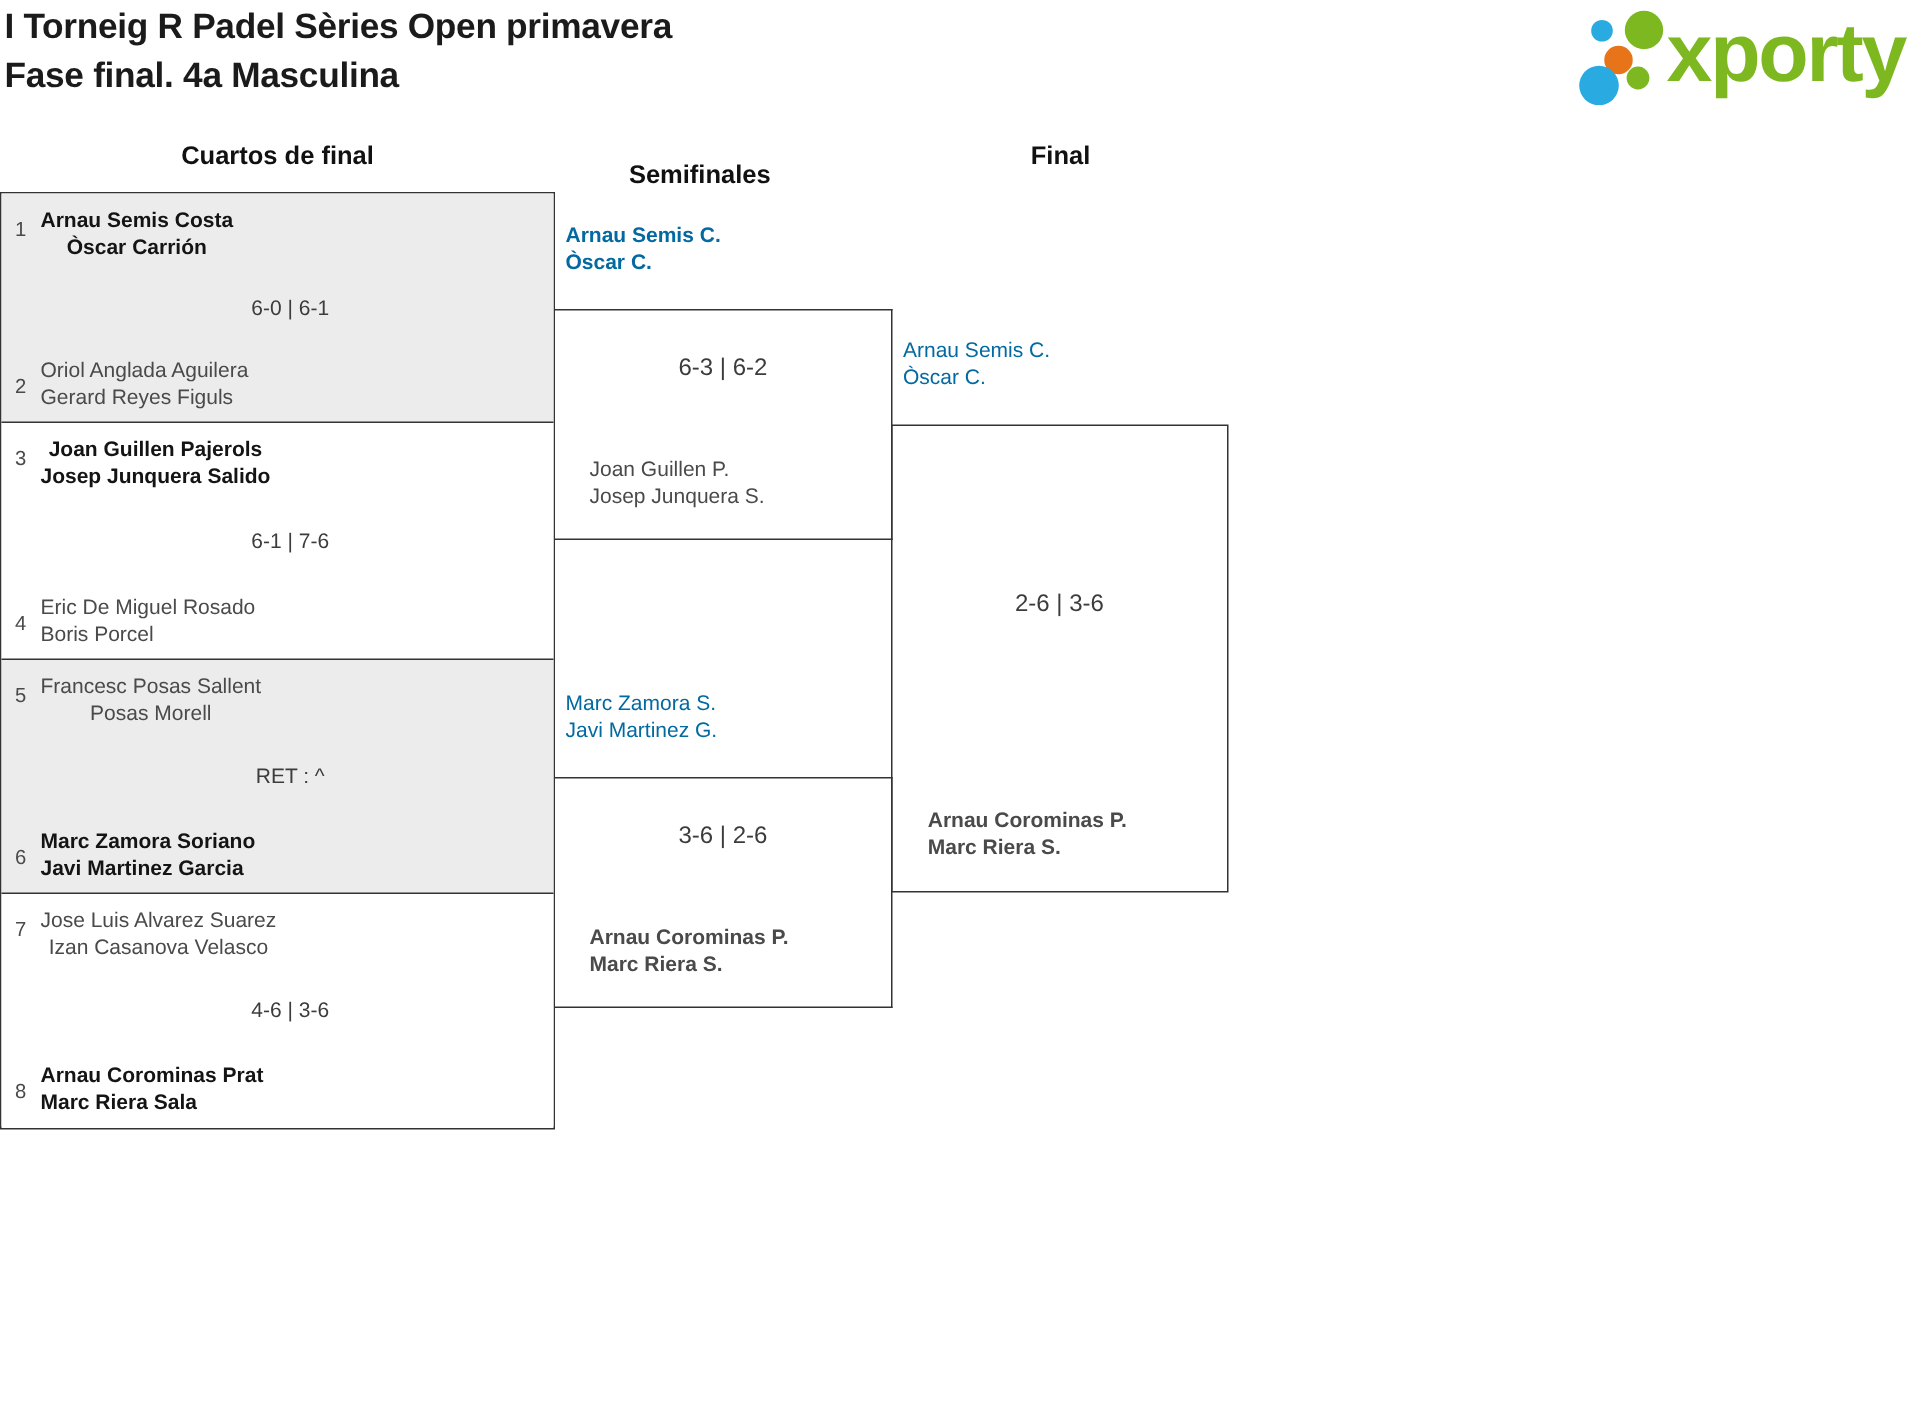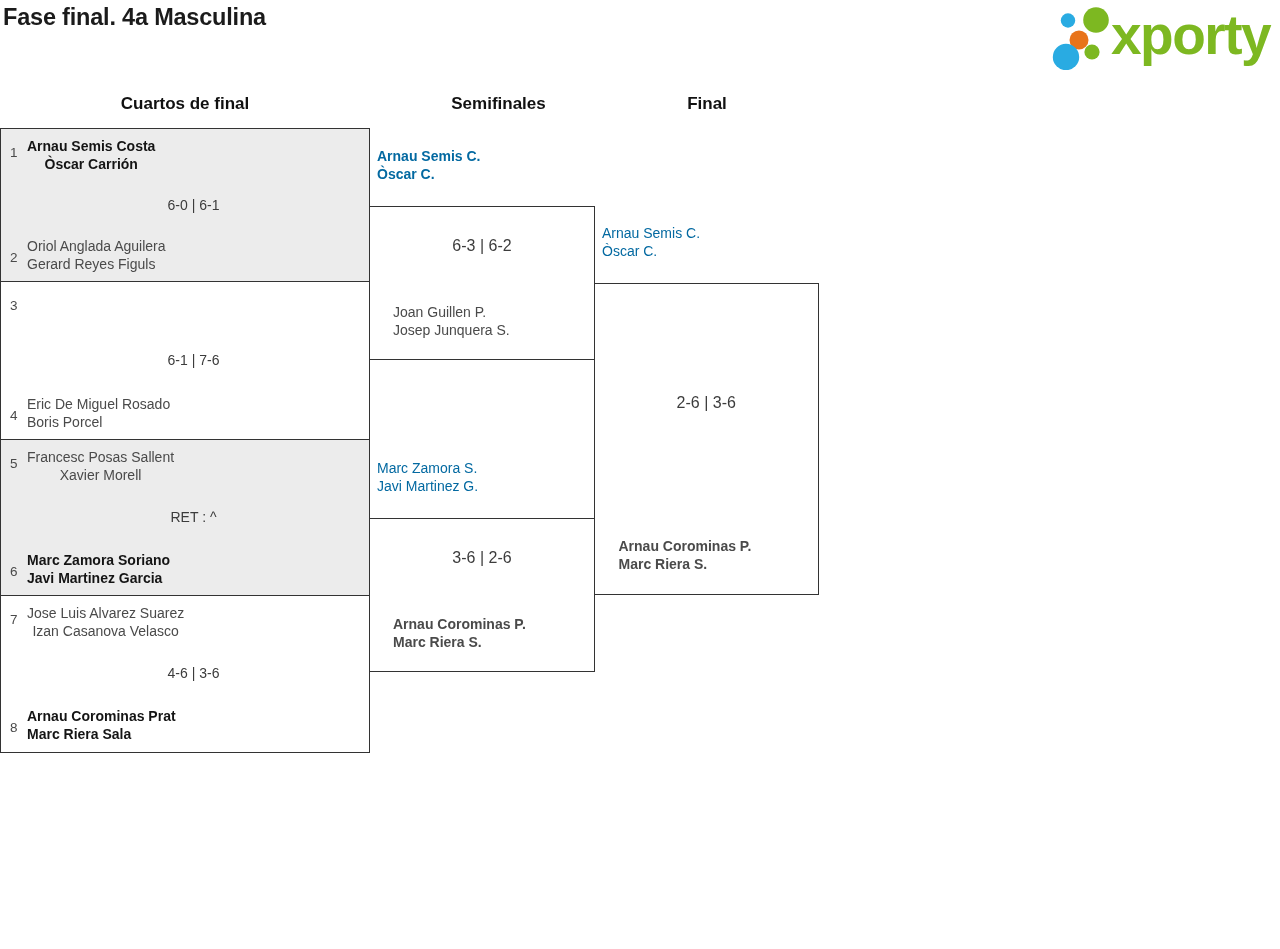--- a/index.html
+++ b/index.html
@@ -7,21 +7,21 @@
         font-family:"Liberation Sans",sans-serif;}
   .abs{position:absolute;}
 
   
   .title{left:3px;top:1px;font-size:23.5px;line-height:33px;font-weight:700;
          color:#1b1b1b;letter-spacing:-0.2px;white-space:nowrap;}
 
   
   .round-header{top:94px;font-size:17px;font-weight:700;color:#111;text-align:center;}
   #rh-qf{left:0;width:370px;}
-  #rh-sf{left:386px;width:225px;}
+  #rh-sf{left:354px;width:225px;margin-top:13px;}
   #rh-f{left:595px;width:224px;}
 
   
   #qf-wrap{left:0;top:128px;width:370px;height:625px;border:1.5px solid #333;
            box-sizing:border-box;display:flex;flex-direction:column;}
   .qf-match{position:relative;box-sizing:border-box;background:#fff;}
   .qf-match.alt{background:#ececec;}
   .qf-match:not(:last-child){border-bottom:1.5px solid #333;}
   .qf-match:nth-child(1){height:152.5px;}
   .qf-match:nth-child(2){height:158px;}
@@ -57,20 +57,21 @@
 
   
   #logo{left:1045px;top:2px;width:232px;height:68px;}
 </style>
 </head>
 <body>
 
 <div id="page">
 
   <div class="abs title">
+    <div>I Torneig R Padel Sèries Open primavera</div>
     <div>Fase final. 4a Masculina</div>
   </div>
 
   <svg id="logo" class="abs" viewBox="0 0 232 68">
     <g>
       <circle cx="23" cy="18.5" r="7.2" fill="#29abe2"></circle>
       <circle cx="51" cy="18" r="12.8" fill="#7db821"></circle>
       <circle cx="34" cy="38" r="9.5" fill="#e8741a"></circle>
       <circle cx="21" cy="55" r="13.2" fill="#29abe2"></circle>
       <circle cx="47" cy="50" r="7.6" fill="#7db821"></circle>
@@ -93,33 +94,37 @@
       <div class="qscore">6-0 | 6-1</div>
       <span class="seed b">2</span>
       <div class="team b">
         <div>Oriol Anglada Aguilera</div>
         <div>Gerard Reyes Figuls</div>
       </div>
     </div>
 
     <div class="qf-match">
       <span class="seed a">3</span>
+      <div class="team a winner">
+        <div>Joan Guillen Pajerols</div>
+        <div>Josep Junquera Salido</div>
+      </div>
       <div class="qscore">6-1 | 7-6</div>
       <span class="seed b">4</span>
       <div class="team b">
         <div>Eric De Miguel Rosado</div>
         <div>Boris Porcel</div>
       </div>
     </div>
 
     <div class="qf-match alt">
       <span class="seed a">5</span>
       <div class="team a">
         <div>Francesc Posas Sallent</div>
-        <div>Xavier Morell</div>
+        <div>Posas Morell</div>
       </div>
       <div class="qscore">RET : ^</div>
       <span class="seed b">6</span>
       <div class="team b winner">
         <div>Marc Zamora Soriano</div>
         <div>Javi Martinez Garcia</div>
       </div>
     </div>
 
     <div class="qf-match">

